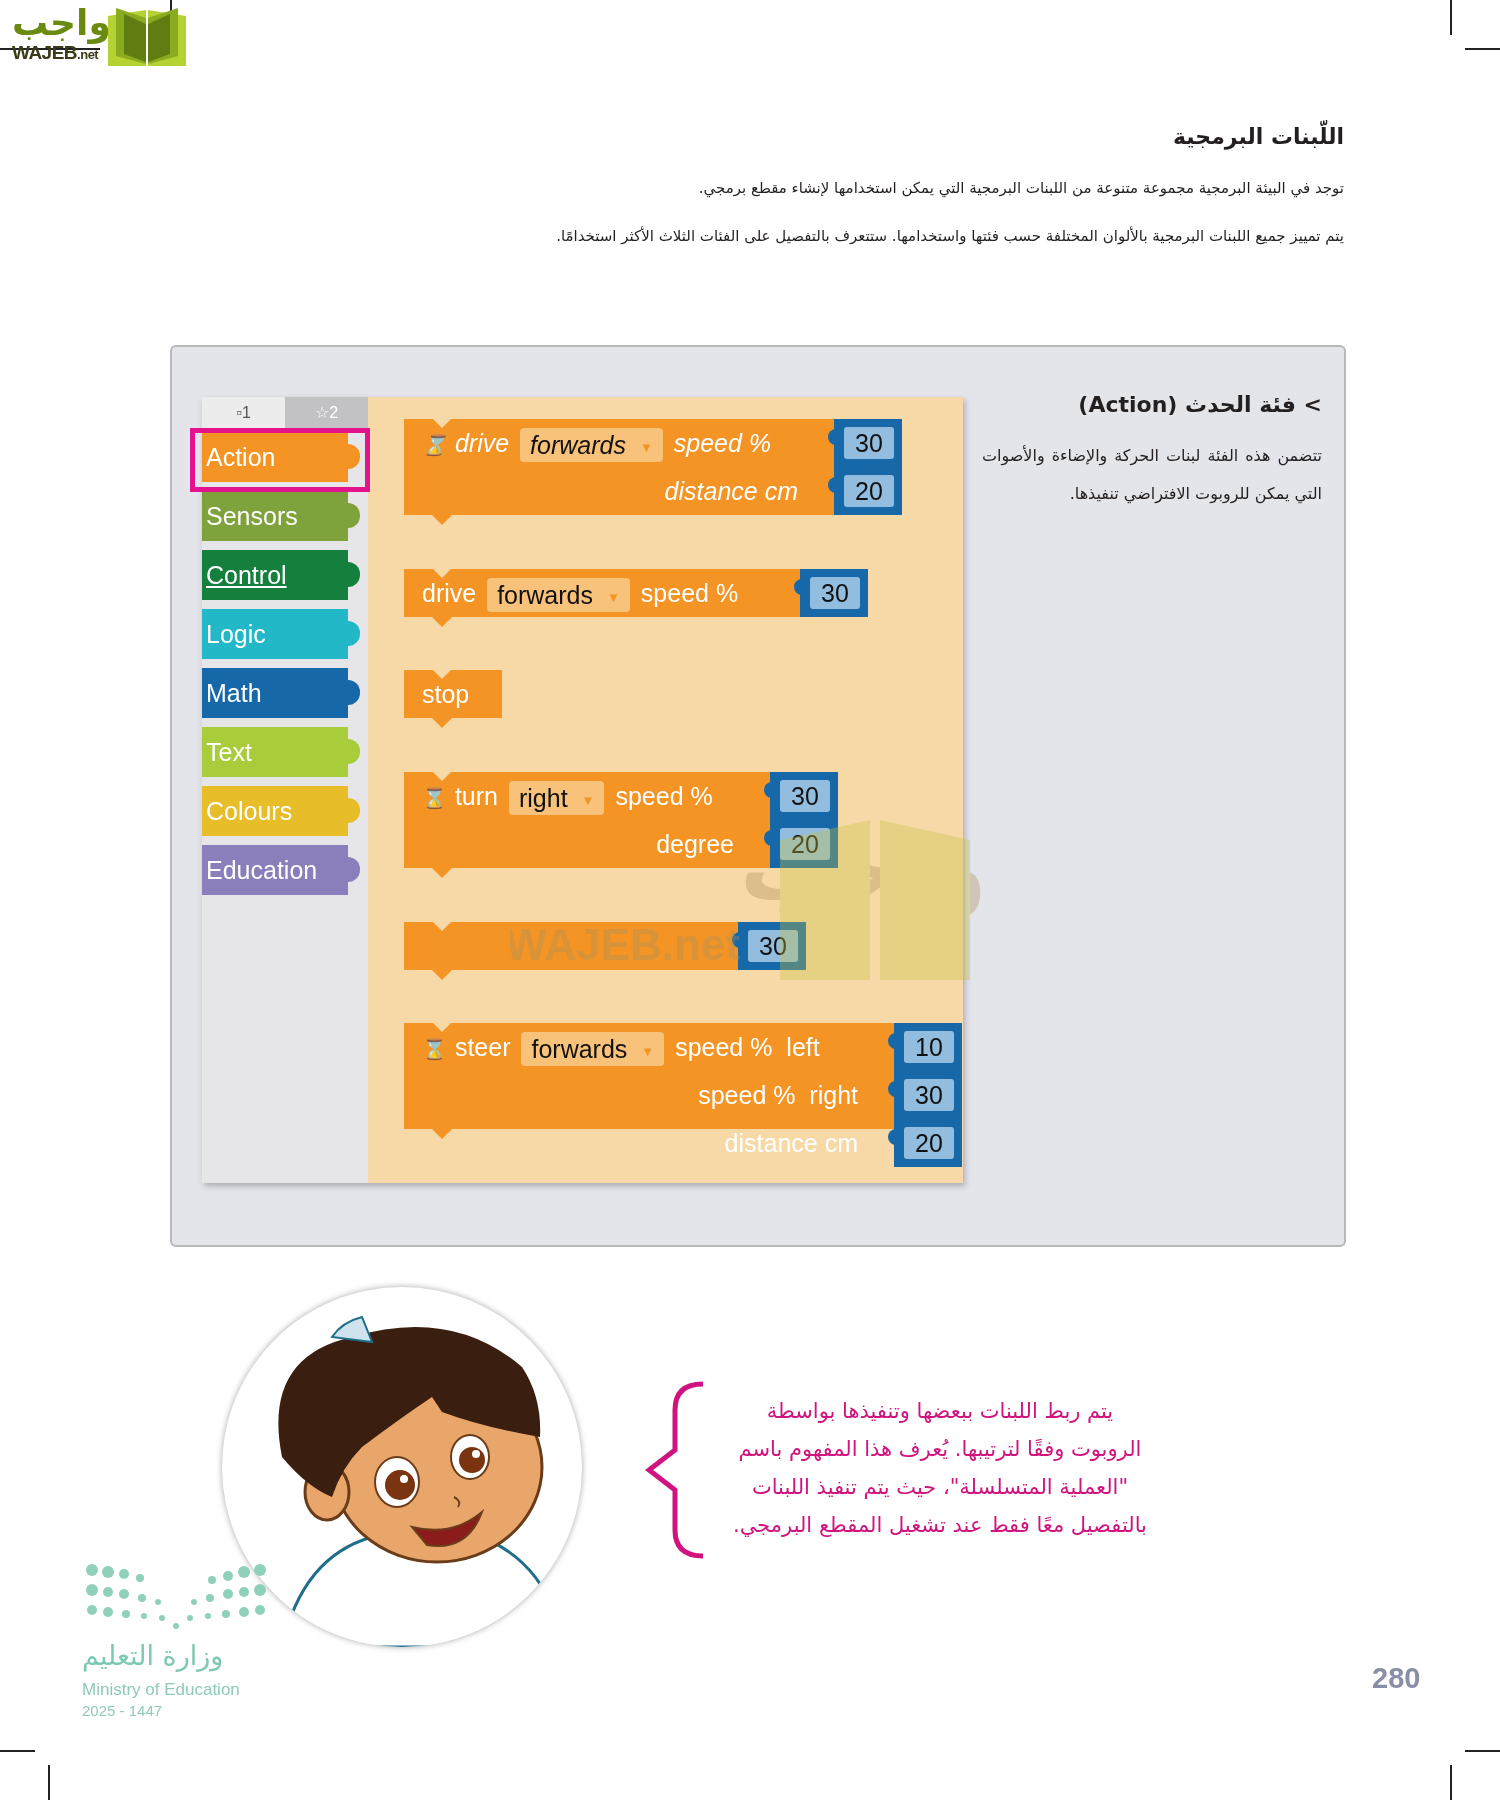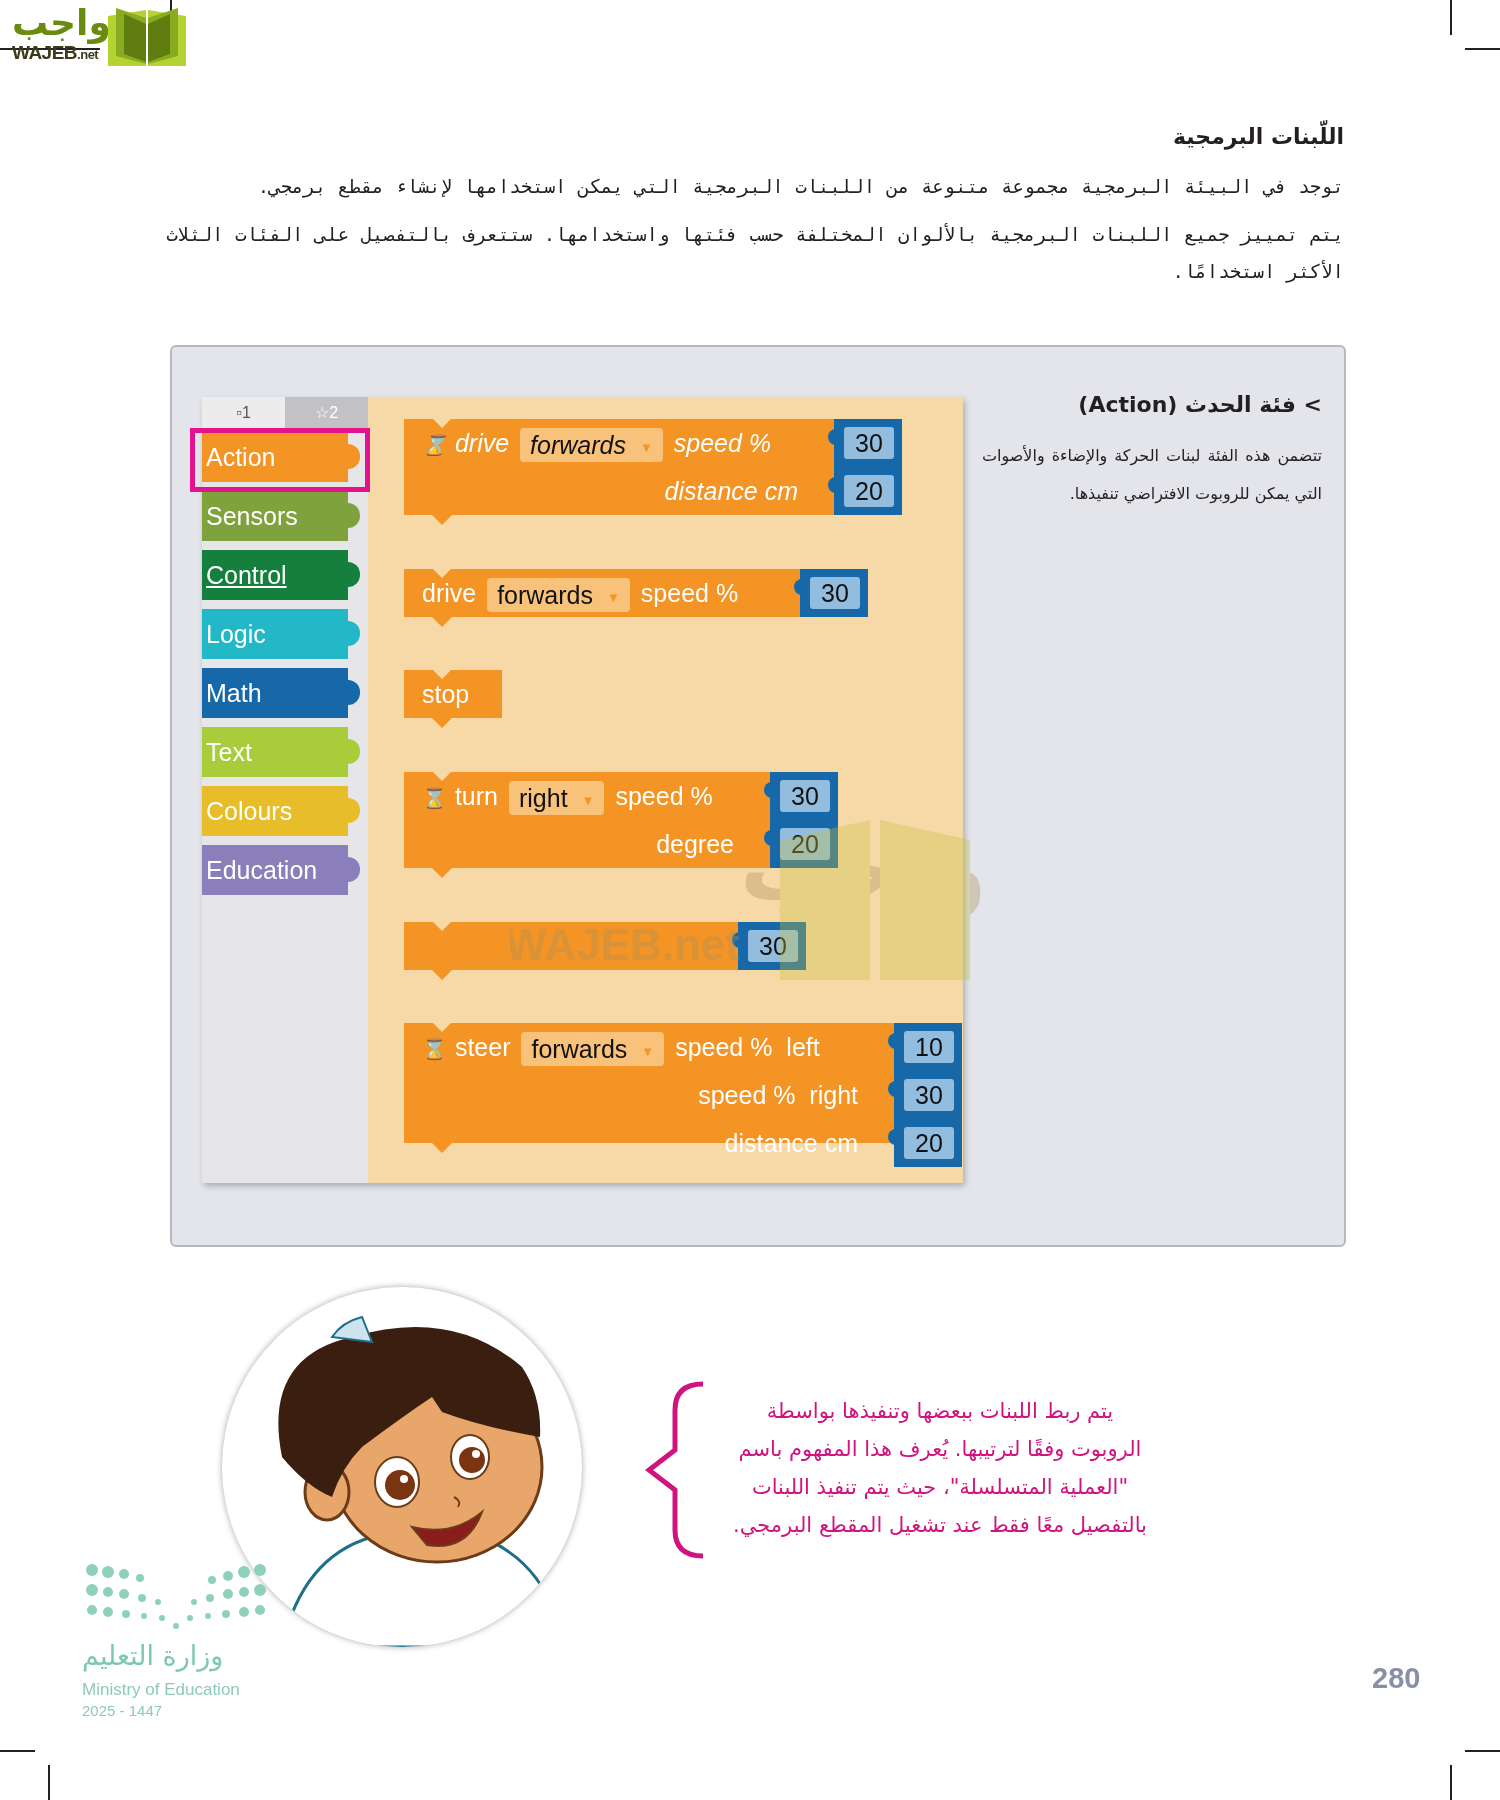--- a/index.html
+++ b/index.html
@@ -7,21 +7,21 @@
   .abs{position:absolute;}
   
   .mark{position:absolute;background:#222;}
   
   .logo-ar{position:absolute;left:12px;top:2px;font-family:"DejaVu Sans",sans-serif;font-weight:bold;font-size:36px;color:#6a8a10;direction:rtl;}
   .logo-en{position:absolute;left:12px;top:42px;font-family:"Liberation Sans",sans-serif;font-weight:bold;font-size:19px;color:#3b3b1a;letter-spacing:-0.5px;}
   .logo-en small{font-size:13px;}
   
   .rtl{direction:rtl;text-align:right;font-family:"DejaVu Sans",sans-serif;}
   .heading{position:absolute;right:156px;top:124px;font-size:22px;font-weight:bold;}
-  .para{position:absolute;right:156px;font-size:19px;line-height:37px;font-family:Liberation Mono, monospace;}
+  .para{position:absolute;right:156px;font-size:15px;line-height:37px;}
   
   .panel{position:absolute;left:170px;top:345px;width:1172px;height:898px;background:#e4e5ea;border:2px solid #b7b8bc;border-radius:6px;}
   .frame{position:absolute;left:202px;top:397px;width:761px;height:786px;background:#f7d9a8;box-shadow:2px 3px 6px rgba(0,0,0,0.25);}
   .toolbox{position:absolute;left:0;top:0;width:166px;height:786px;background:#e6e6e8;}
   .tab{position:absolute;top:0;height:31px;width:83px;text-align:center;font-family:"Liberation Sans",sans-serif;font-size:16px;line-height:31px;color:#555;}
   .tab1{left:0;background:#ececed;}
   .tab2{left:83px;background:#c2c2c4;color:#fff;}
   .cat{position:absolute;left:0;width:146px;height:50px;color:#fff;font-family:"Liberation Sans",sans-serif;font-size:25px;line-height:50px;padding-left:4px;box-sizing:border-box;}
   .cat::after{content:"";position:absolute;right:-12px;top:12px;width:14px;height:25px;border-radius:0 12px 12px 0;background:inherit;}
   .hl{position:absolute;left:190px;top:428px;width:180px;height:64px;border:5px solid #e4138d;box-sizing:border-box;}
@@ -152,21 +152,21 @@
     </div>
 
   <div class="blk" style="left:202px;top:525px;width:334px;height:48px;">
     <div class="notch-top"></div>
     <div class="notch-bot"></div>
   </div>
   <div class="num" style="left:536px;top:525px;">
       <span>30</span>
     </div>
 
-  <div class="blk" style="left:202px;top:626px;width:490px;height:120px;">
+  <div class="blk" style="left:202px;top:626px;width:490px;height:106px;">
     <div class="notch-top"></div>
     <div class="row" style="left:18px;top:0;">
       <span class="hour">⌛</span><span>steer</span>
       <span class="dd"><span>forwards</span><span class="arrow">▼</span></span>
       <span style="white-space:pre;">speed %  left</span>
     </div>
     <div class="row" style="right:36px;top:48px;white-space:pre;">speed %  right</div>
     <div class="row" style="right:36px;top:96px;">distance cm</div>
     <div class="notch-bot"></div>
   </div>

